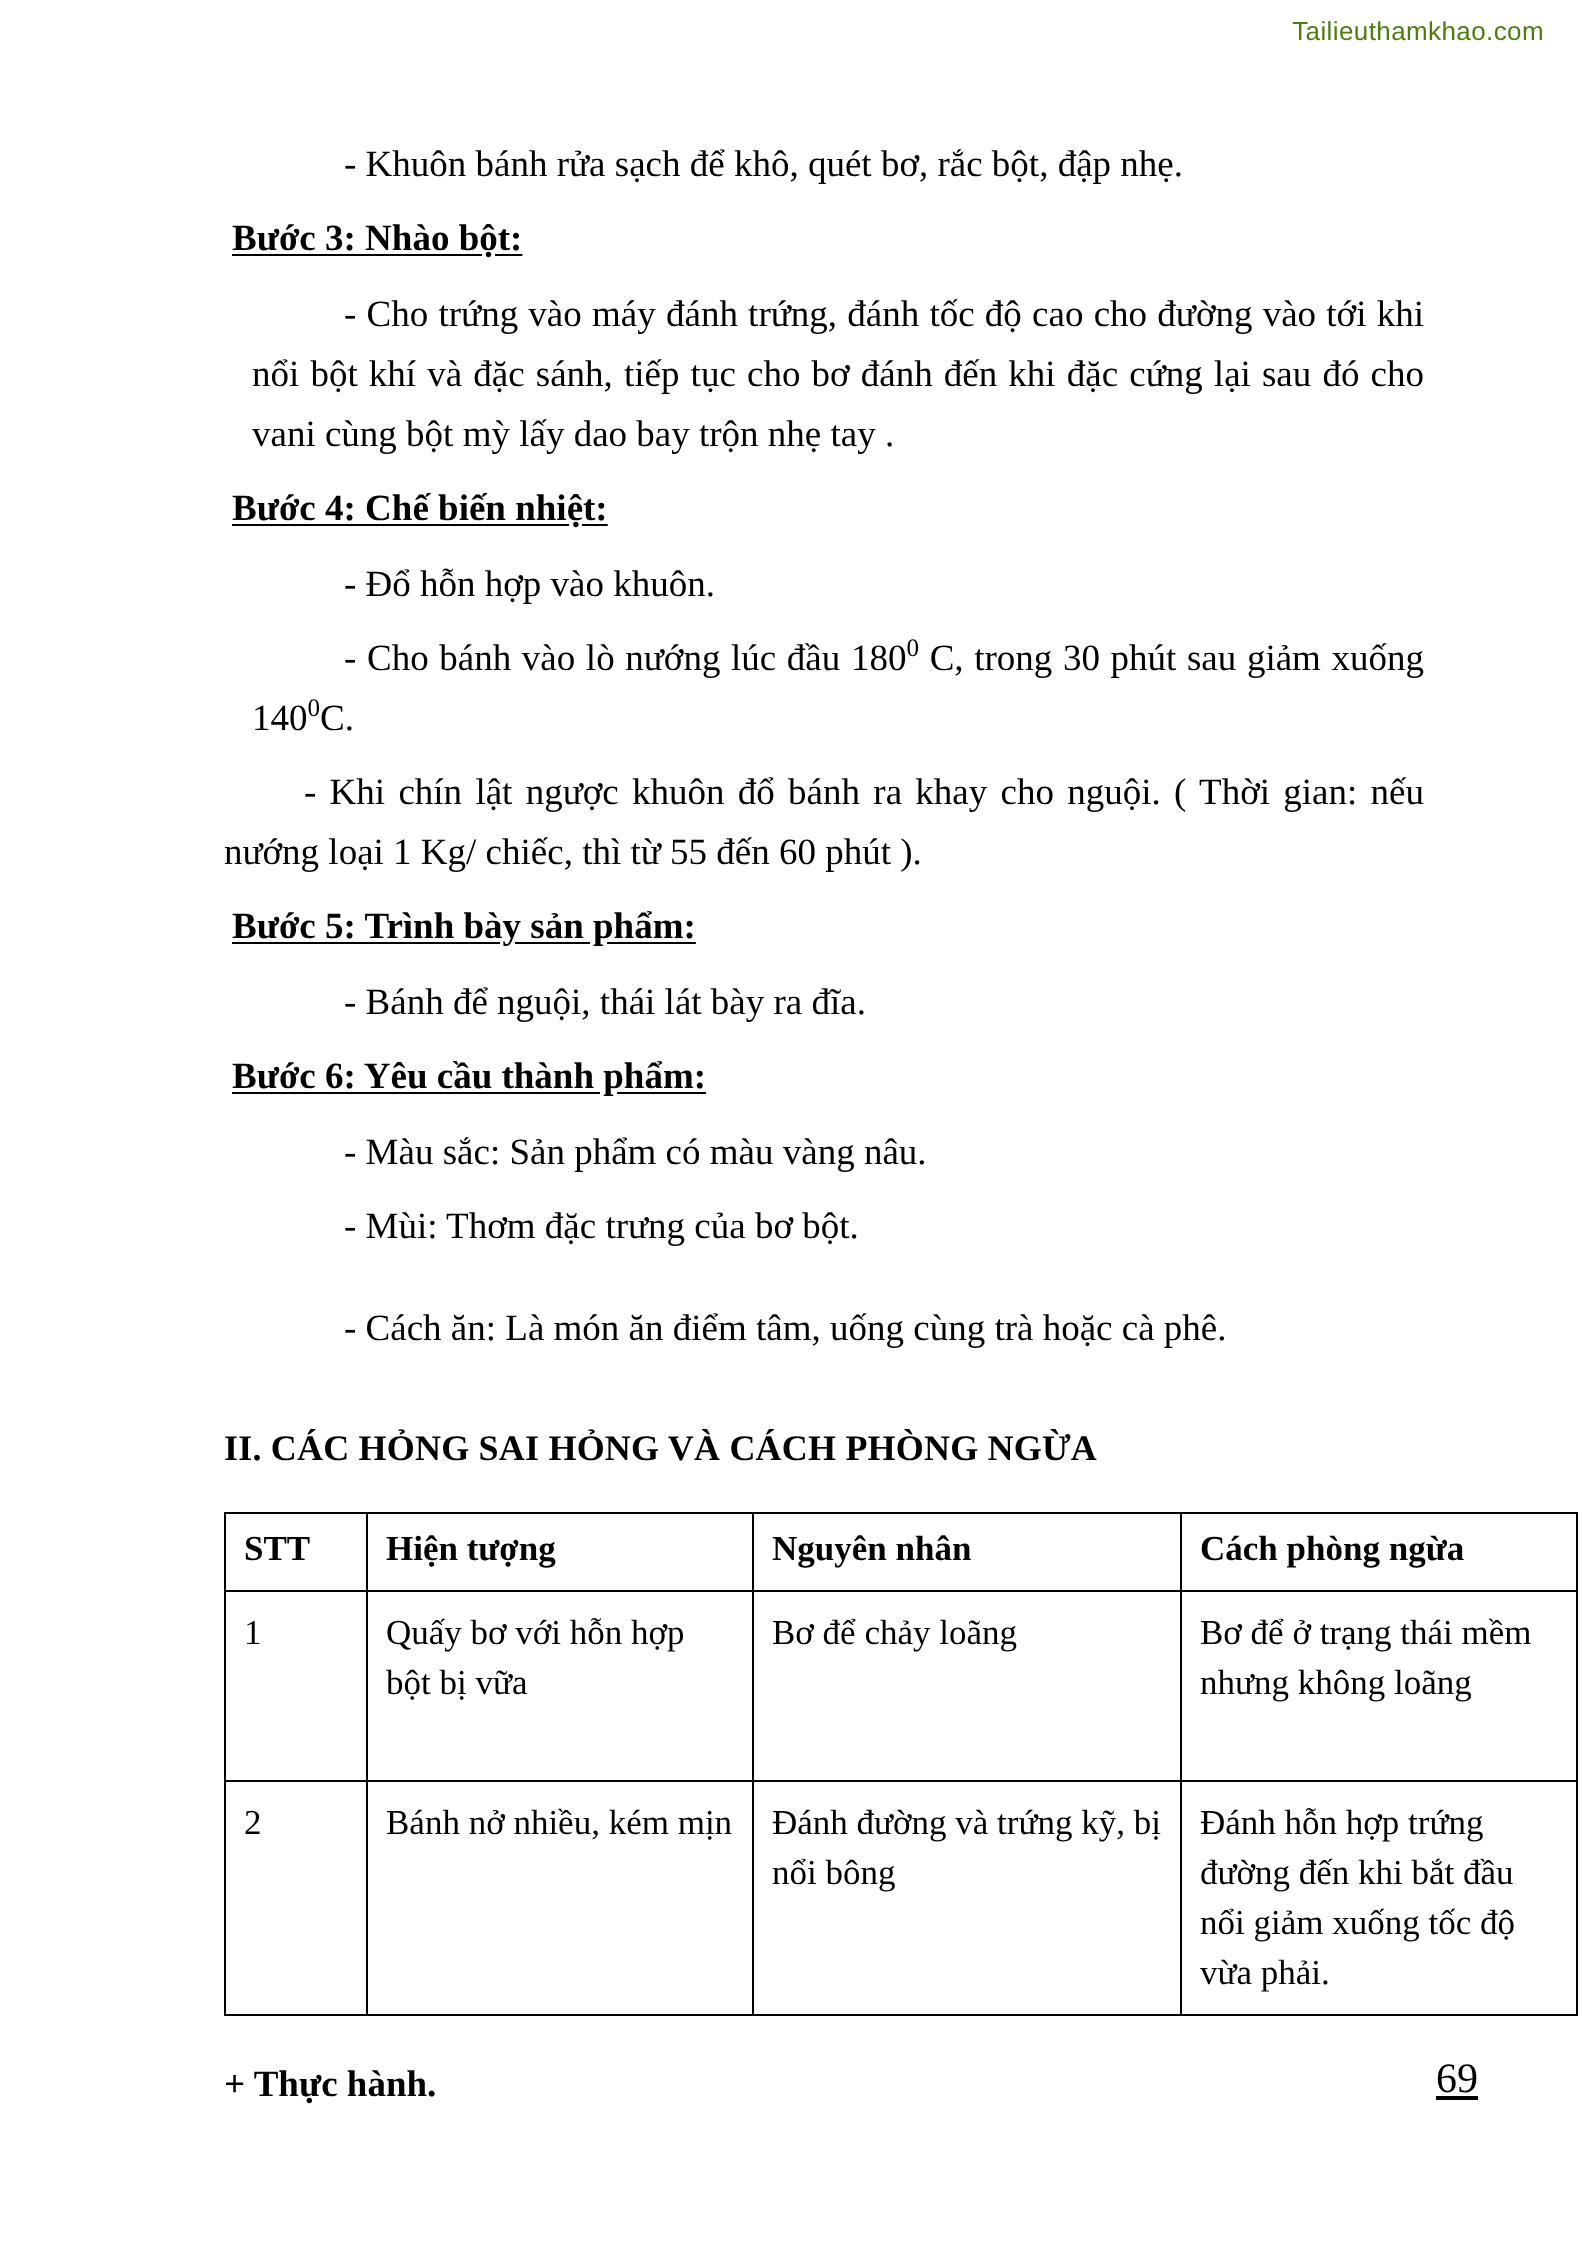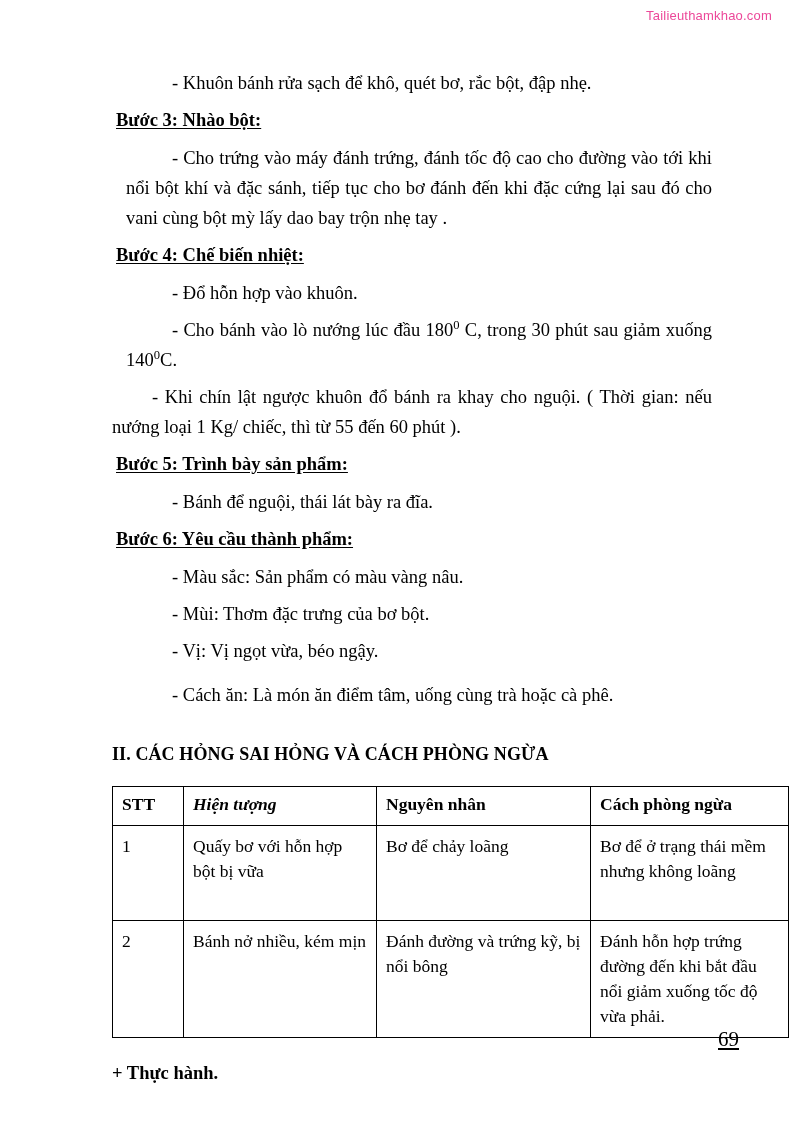--- a/index.html
+++ b/index.html
@@ -18,21 +18,21 @@
     background: #ffffff;
     overflow: hidden;
     box-sizing: border-box;
   }
   .watermark {
     position: absolute;
     top: 8px;
     right: 22px;
     font-family: "Liberation Sans", "DejaVu Sans", sans-serif;
     font-size: 13px;
-    color: #ec4899;
+    color: #4d7c0f;
     letter-spacing: 0.2px;
     user-select: none;
   }
   .content {
     position: absolute;
     left: 112px;
     top: 68px;
     width: 600px;
   }
   p {
@@ -97,21 +97,21 @@
     text-align: left;
     font-weight: normal;
   }
   table.fault-table thead th {
     font-weight: bold;
     padding-top: 5px;
     padding-bottom: 7px;
     height: 26px;
   }
   table.fault-table .col-stt { width: 53px; }
-  table.fault-table .col-hien { width: 175px; font-style: italic; }
+  table.fault-table .col-hien { width: 175px; }
   table.fault-table .col-ngu { width: 196px; }
   table.fault-table .col-cach { width: 180px; }
   td.stt-cell {
     text-align: center;
     vertical-align: middle;
     font-size: 17.5px;
   }
   tr.row-1 td { height: 78px; }
   tr.row-2 td { height: 98px; }
 
@@ -177,21 +177,20 @@
     <div class="gap-sm"></div>
 
     <div class="step-heading"><span class="lead-space"></span><span class="u">Bước 6: Yêu cầu thành phẩm:</span></div>
 
     <div class="gap-sm"></div>
 
     <p class="indent">- Màu sắc: Sản phẩm có màu vàng nâu.</p>
     <div class="gap-sm"></div>
     <p class="indent">- Mùi: Thơm đặc trưng của bơ bột.</p>
     <div class="gap-sm"></div>
-    <p class="indent">- Vị: Vị ngọt vừa, béo ngậy.</p>
     <div class="gap-sm"></div>
     <div class="gap-sm"></div>
     <p class="indent">- Cách ăn: Là món ăn điểm tâm, uống cùng trà hoặc cà phê.</p>
 
     <div class="gap-lg"></div>
 
     <div class="section-heading">II. CÁC HỎNG SAI  HỎNG VÀ CÁCH PHÒNG NGỪA</div>
 
     <div class="gap-md"></div>
 

